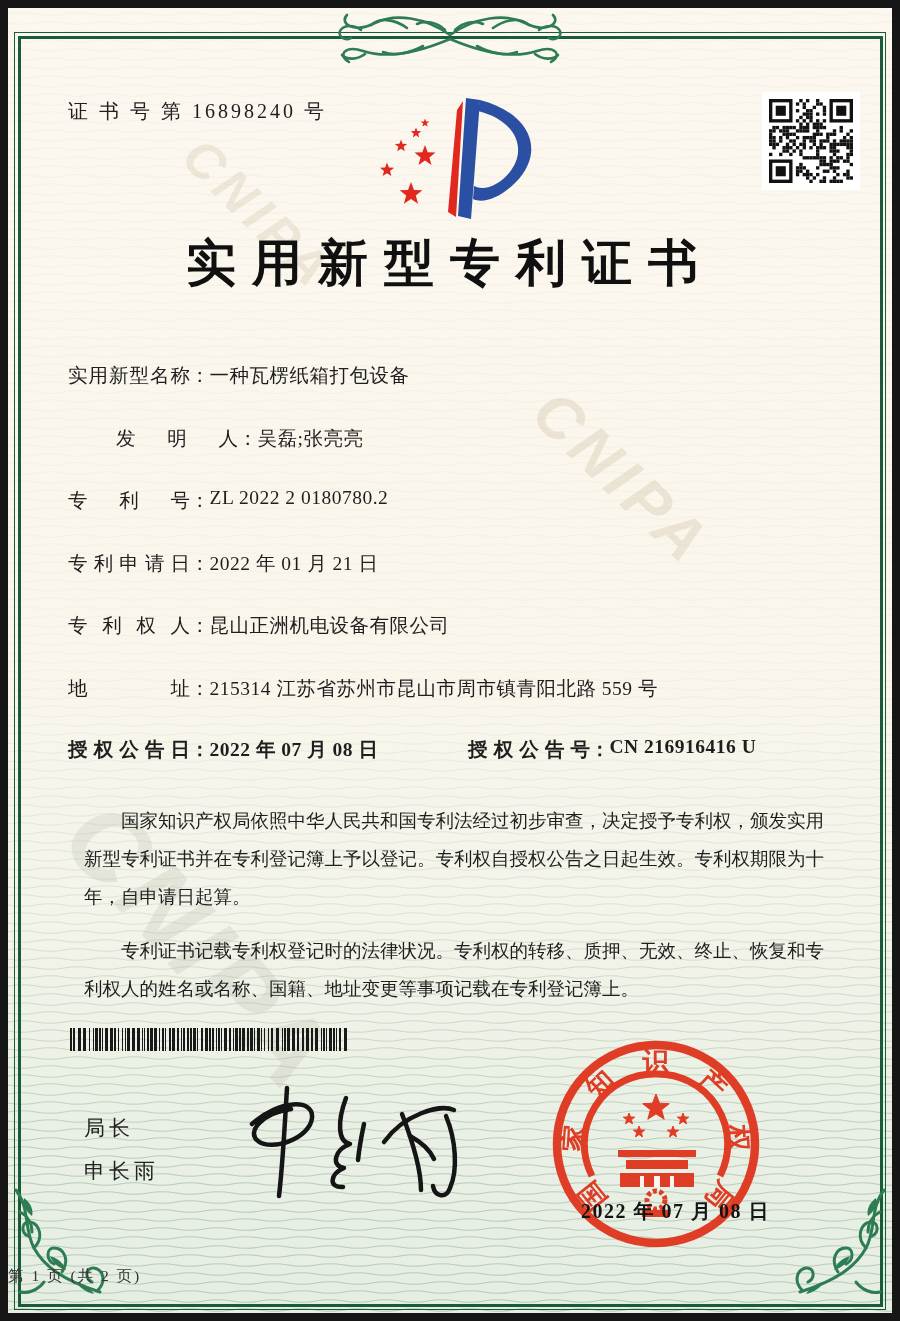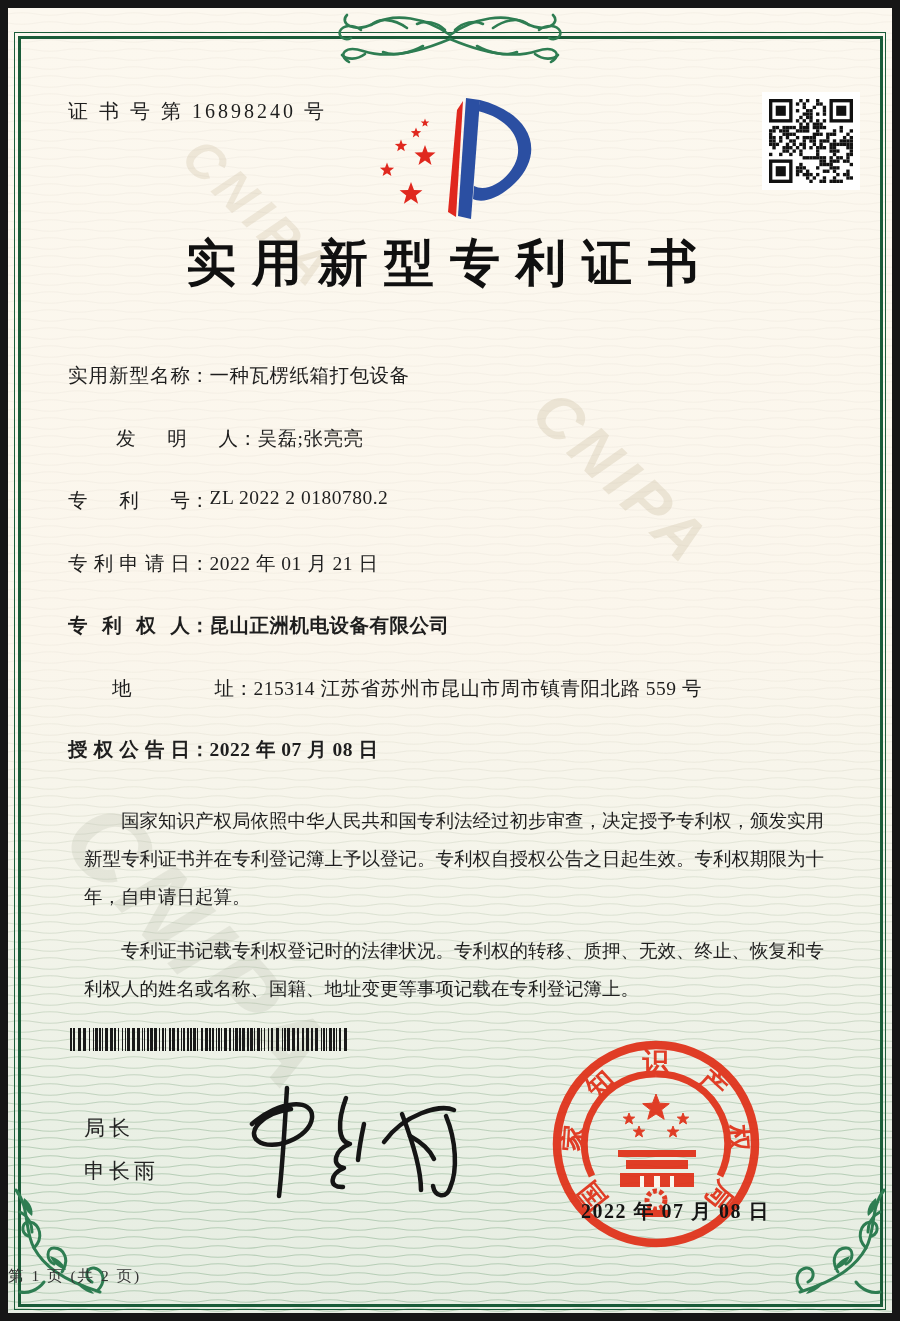--- a/index.html
+++ b/index.html
@@ -504,26 +504,29 @@
         </svg>
     </div>
 
     <div class="title">实用新型专利证书</div>
 
     <div class="fields" id="fields">
         <div class="frow" style="top: 0px;"><span class="flabel">实用新型名称</span><span class="fcolon">：</span><span class="fvalue">一种瓦楞纸箱打包设备</span></div>
         <div class="frow" style="top: 62.5px; margin-left: 48px;"><span class="flabel">发明人</span><span class="fcolon">：</span><span class="fvalue">吴磊;张亮亮</span></div>
         <div class="frow" style="top: 125px;"><span class="flabel">专利号</span><span class="fcolon">：</span><span class="fvalue">ZL 2022 2 0180780.2</span></div>
         <div class="frow" style="top: 187.5px;"><span class="flabel">专利申请日</span><span class="fcolon">：</span><span class="fvalue">2022 年 01 月 21 日</span></div>
-        <div class="frow" style="top: 250px; font-weight: bold;"><span class="flabel">专利权人</span><span class="fcolon">：</span><span class="fvalue">昆山正洲机电设备有限公司</span></div>
-        <div class="frow" style="top: 312.5px; margin-left: 44px;"><span class="flabel">地址</span><span class="fcolon">：</span><span class="fvalue">215314 江苏省苏州市昆山市周市镇青阳北路 559 号</span></div>
+        <div class="frow" style="top: 250px;"><span class="flabel">专利权人</span><span class="fcolon">：</span><span class="fvalue">昆山正洲机电设备有限公司</span></div>
+        <div class="frow" style="top: 312.5px;"><span class="flabel">地址</span><span class="fcolon">：</span><span class="fvalue">215314 江苏省苏州市昆山市周市镇青阳北路 559 号</span></div>
       </div>
 
     <div class="grant-row">
       <span class="flabel">授权公告日</span><span class="fcolon">：</span><span class="fvalue">2022 年 07 月 08 日</span>
+      <span class="grant-right">
+        <span class="flabel">授权公告号</span><span class="fcolon">：</span><span class="fvalue">CN 216916416 U</span>
+      </span>
     </div>
 
     <div class="body-text">
       <p>国家知识产权局依照中华人民共和国专利法经过初步审查，决定授予专利权，颁发实用新型专利证书并在专利登记簿上予以登记。专利权自授权公告之日起生效。专利权期限为十年，自申请日起算。</p>
       <p>专利证书记载专利权登记时的法律状况。专利权的转移、质押、无效、终止、恢复和专利权人的姓名或名称、国籍、地址变更等事项记载在专利登记簿上。</p>
     </div>
 
     <div class="barcode" id="barcode"><i style="width: 2px; margin-right: 1px;"></i><i style="width: 2px; margin-right: 3px;"></i><i style="width: 3px; margin-right: 2px;"></i><i style="width: 3px; margin-right: 3px;"></i><i style="width: 1px; margin-right: 3px;"></i><i style="width: 1px; margin-right: 1px;"></i><i style="width: 3px; margin-right: 1px;"></i><i style="width: 2px; margin-right: 1px;"></i><i style="width: 1px; margin-right: 2px;"></i><i style="width: 3px; margin-right: 2px;"></i><i style="width: 3px; margin-right: 1px;"></i><i style="width: 2px; margin-right: 2px;"></i><i style="width: 1px; margin-right: 3px;"></i><i style="width: 1px; margin-right: 2px;"></i><i style="width: 1px; margin-right: 1px;"></i><i style="width: 3px; margin-right: 2px;"></i><i style="width: 3px; margin-right: 2px;"></i><i style="width: 3px; margin-right: 2px;"></i><i style="width: 1px; margin-right: 1px;"></i><i style="width: 1px; margin-right: 2px;"></i><i style="width: 2px; margin-right: 1px;"></i><i style="width: 3px; margin-right: 1px;"></i><i style="width: 3px; margin-right: 2px;"></i><i style="width: 1px; margin-right: 2px;"></i><i style="width: 2px; margin-right: 1px;"></i><i style="width: 1px; margin-right: 3px;"></i><i style="width: 2px; margin-right: 1px;"></i><i style="width: 3px; margin-right: 2px;"></i><i style="width: 2px; margin-right: 2px;"></i><i style="width: 1px; margin-right: 1px;"></i><i style="width: 2px; margin-right: 2px;"></i><i style="width: 2px; margin-right: 1px;"></i><i style="width: 2px; margin-right: 1px;"></i><i style="width: 3px; margin-right: 1px;"></i><i style="width: 1px; margin-right: 3px;"></i><i style="width: 2px; margin-right: 2px;"></i><i style="width: 3px; margin-right: 1px;"></i><i style="width: 2px; margin-right: 1px;"></i><i style="width: 2px; margin-right: 2px;"></i><i style="width: 1px; margin-right: 1px;"></i><i style="width: 2px; margin-right: 1px;"></i><i style="width: 1px; margin-right: 2px;"></i><i style="width: 3px; margin-right: 2px;"></i><i style="width: 2px; margin-right: 2px;"></i><i style="width: 1px; margin-right: 1px;"></i><i style="width: 3px; margin-right: 1px;"></i><i style="width: 2px; margin-right: 1px;"></i><i style="width: 3px; margin-right: 2px;"></i><i style="width: 2px; margin-right: 1px;"></i><i style="width: 3px; margin-right: 1px;"></i><i style="width: 1px; margin-right: 2px;"></i><i style="width: 3px; margin-right: 1px;"></i><i style="width: 1px; margin-right: 2px;"></i><i style="width: 1px; margin-right: 3px;"></i><i style="width: 1px; margin-right: 2px;"></i><i style="width: 2px; margin-right: 3px;"></i><i style="width: 3px; margin-right: 3px;"></i><i style="width: 1px; margin-right: 1px;"></i><i style="width: 2px; margin-right: 1px;"></i><i style="width: 3px; margin-right: 2px;"></i><i style="width: 3px; margin-right: 2px;"></i><i style="width: 2px; margin-right: 3px;"></i><i style="width: 2px; margin-right: 2px;"></i><i style="width: 3px; margin-right: 2px;"></i><i style="width: 2px; margin-right: 2px;"></i><i style="width: 3px; margin-right: 3px;"></i><i style="width: 1px; margin-right: 1px;"></i><i style="width: 2px; margin-right: 1px;"></i><i style="width: 1px; margin-right: 2px;"></i><i style="width: 3px; margin-right: 1px;"></i><i style="width: 2px; margin-right: 1px;"></i><i style="width: 1px; margin-right: 2px;"></i><i style="width: 2px; margin-right: 3px;"></i><i style="width: 3px; margin-right: 1px;"></i></div>
 
     <div class="officer">

